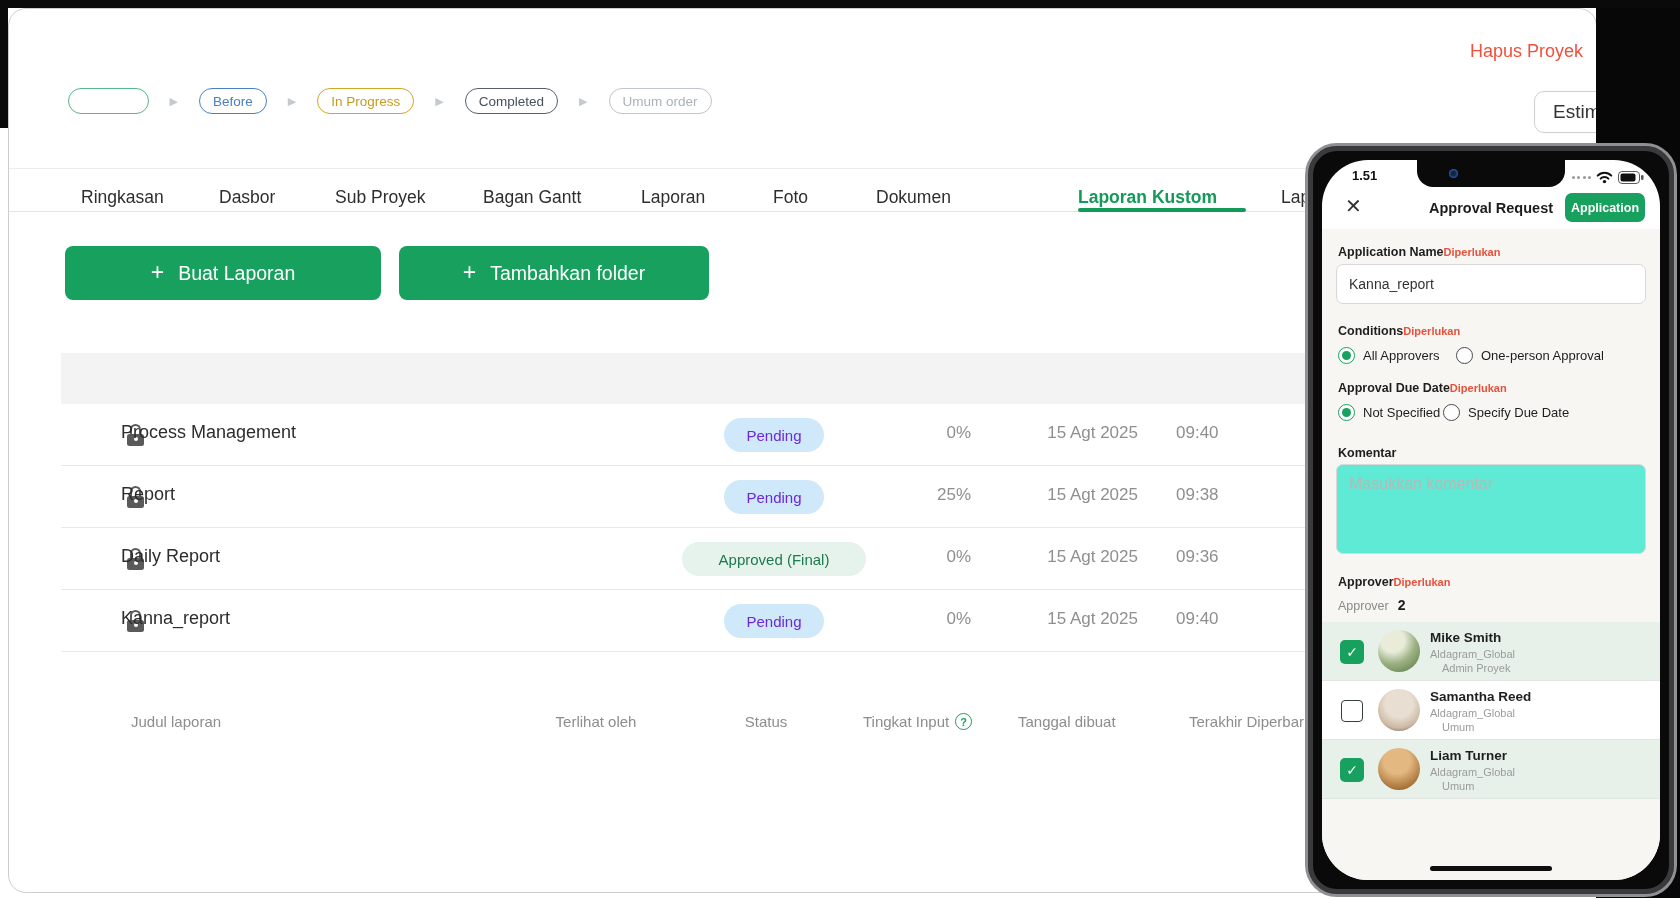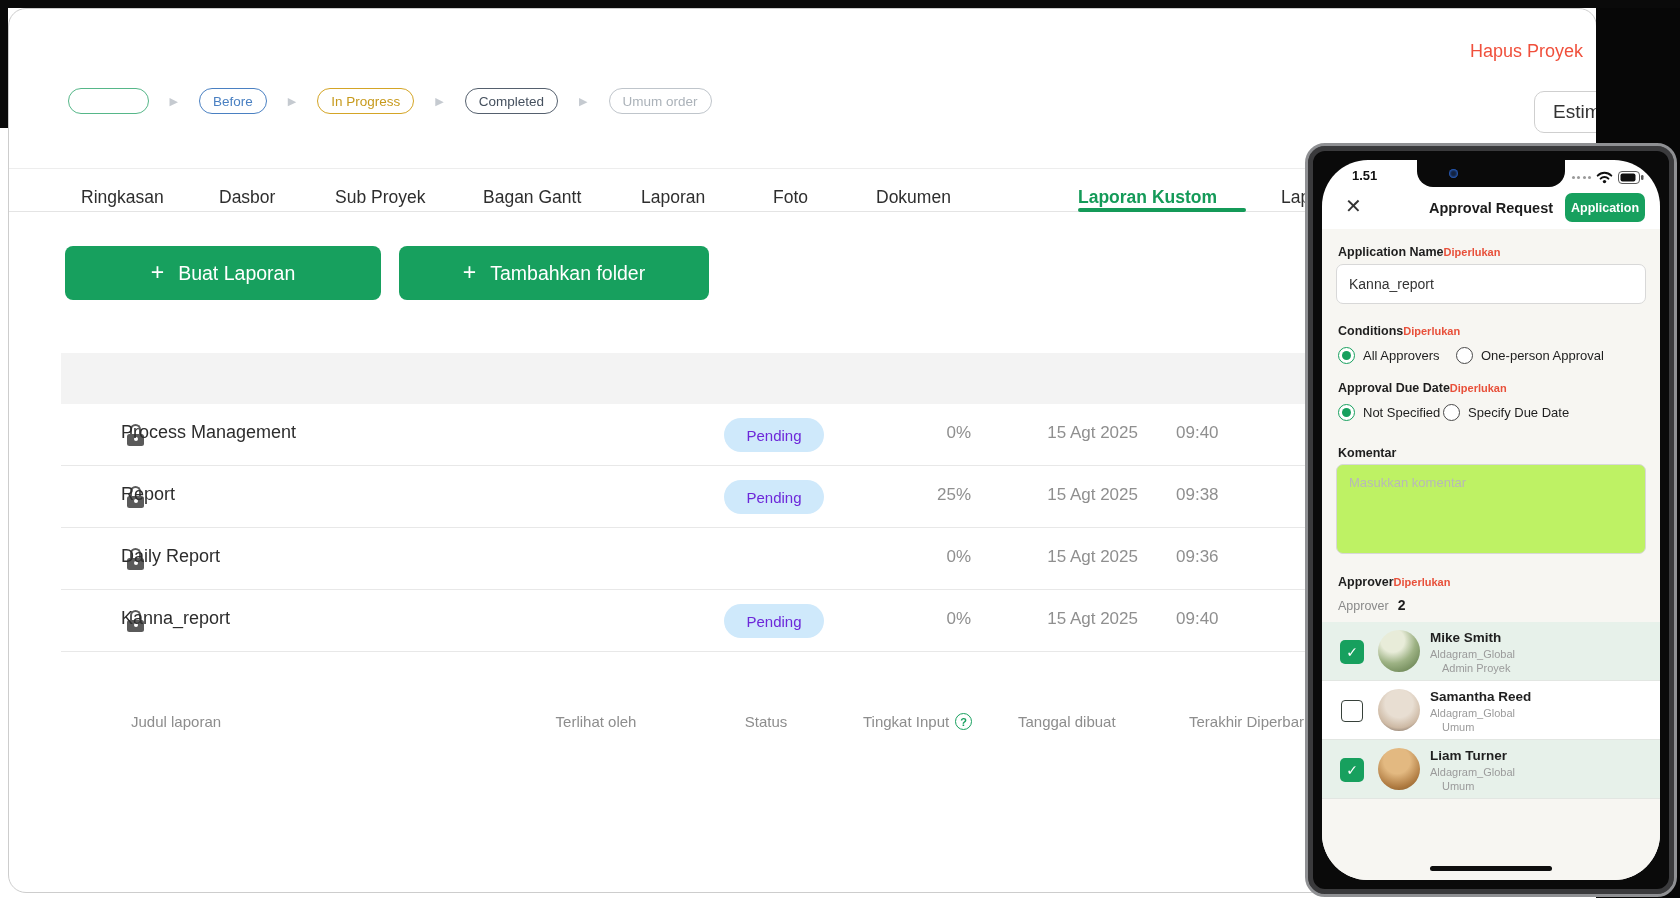--- a/index.html
+++ b/index.html
@@ -74,21 +74,21 @@
 
   
   .lock { position:absolute; left:66px; top:20px; width:17px; height:22px; }
   .lock .shackle { position:absolute; top:0; left:3px; width:11px; height:11px;
     border:2.5px solid #5a5a5a; border-bottom:none; border-radius:6px 6px 0 0; }
   .lock .lbody { position:absolute; bottom:0; width:17px; height:12px; background:#5a5a5a; border-radius:2.5px; }
   .lock .hole { position:absolute; bottom:5px; left:6.5px; width:4px; height:4px; background:#fff; border-radius:50%; }
 
   
   .phone { left:1305px; top:143px; width:372px; height:754px; background:#0a0a0a;
-    border:3px solid #8f9093; border-radius:20px; box-shadow:inset 0 0 0 5px #3a3a3c;text-decoration:underline; }
+    border:3px solid #8f9093; border-radius:32px; box-shadow:inset 0 0 0 5px #3a3a3c;text-decoration:underline; }
   .screen { position:absolute; left:14px; top:14px; width:338px; height:720px;
     background:#fff; border-radius:46px; overflow:hidden; }
   .notch { position:absolute; left:95px; top:0; width:148px; height:27px; background:#0a0a0a;
     border-radius:0 0 16px 16px; }
   .camera { position:absolute; left:32px; top:9px; width:9px; height:9px; border-radius:50%;
     background:#14233f; box-shadow:inset 0 0 2px 1px #2a63c9; }
   .p-time { position:absolute; left:30px; top:8px; font-size:13px; font-weight:700; color:#111; }
   .p-staticons { position:absolute; right:16px; top:11px; display:flex; align-items:center; gap:5px; }
   .sig-dots { display:flex; gap:2.5px; }
   .sig-dots i { width:3px; height:3px; border-radius:50%; background:#9a9a9a; }
@@ -98,22 +98,22 @@
   .p-action { position:absolute; right:15px; top:33px; width:80px; height:29px; background:#17A05E;
     color:#fff; font-size:12.5px; font-weight:700; border-radius:7px;
     display:flex; align-items:center; justify-content:center; }
   .p-content { position:absolute; left:0; top:69px; width:338px; height:651px; background:#F7F6F2; }
 
   .f-label { position:absolute; font-size:12.5px; font-weight:700; color:#1e1e1e; white-space:nowrap; }
   .f-req { font-size:11px; font-weight:700; color:#E8503A; }
   .f-input { position:absolute; left:14px; width:310px; height:40px; background:#fff;
     border:1px solid #d8d8d8; border-radius:7px; font-size:14px; color:#333; padding:0 12px;
     font-family:"Liberation Sans","DejaVu Sans",sans-serif; }
-  .f-textarea { position:absolute; left:14px; top:304px; width:310px; height:90px; background:#bef264;
-    border:1px solid #d8d8d8; border-radius:7px; font-size:13px; color:#333; padding:10px 12px;
+  .f-textarea { position:absolute; left:14px; top:304px; width:310px; height:90px; background:#5eead4;
+    border:1px solid #d8d8d8; border-radius:7px; font-size:16px; color:#333; padding:10px 12px;
     resize:none; font-family:"Liberation Sans","DejaVu Sans",sans-serif; }
   .f-textarea::placeholder { color:#b8b8b8; }
   .radio-opt { position:absolute; display:flex; align-items:center; gap:8px; font-size:13px; color:#1e1e1e; }
   .radio { width:17px; height:17px; border-radius:50%; border:1.5px solid #4a4a4a; background:#fff; position:relative; }
   .radio.on { border-color:#17A05E; }
   .radio.on::after { content:""; position:absolute; left:2.5px; top:2.5px; width:9px; height:9px;
     border-radius:50%; background:#17A05E; }
   .appr-count { position:absolute; left:16px; top:434px; font-size:12.5px; color:#8a8a8a; }
   .appr-count b { color:#1c1c1c; font-size:14px; margin-left:9px; }
 
@@ -215,20 +215,21 @@
       <span class="cell-created">15 Agt 2025</span>
       <span class="cell-updated">09:38</span>
     </div>
     <div class="abs trow r2">
       <span class="lock">
           <i class="shackle"></i>
           <i class="lbody"></i>
           <i class="hole"></i>
         </span>
       <span class="cell-title">Daily Report</span>
+      <span class="status-pill sp-approved">Approved (Final)</span>
       <span class="cell-rate">0%</span>
       <span class="cell-created">15 Agt 2025</span>
       <span class="cell-updated">09:36</span>
     </div>
     <div class="abs trow r3">
       <span class="lock">
           <i class="shackle"></i>
           <i class="lbody"></i>
           <i class="hole"></i>
         </span>

